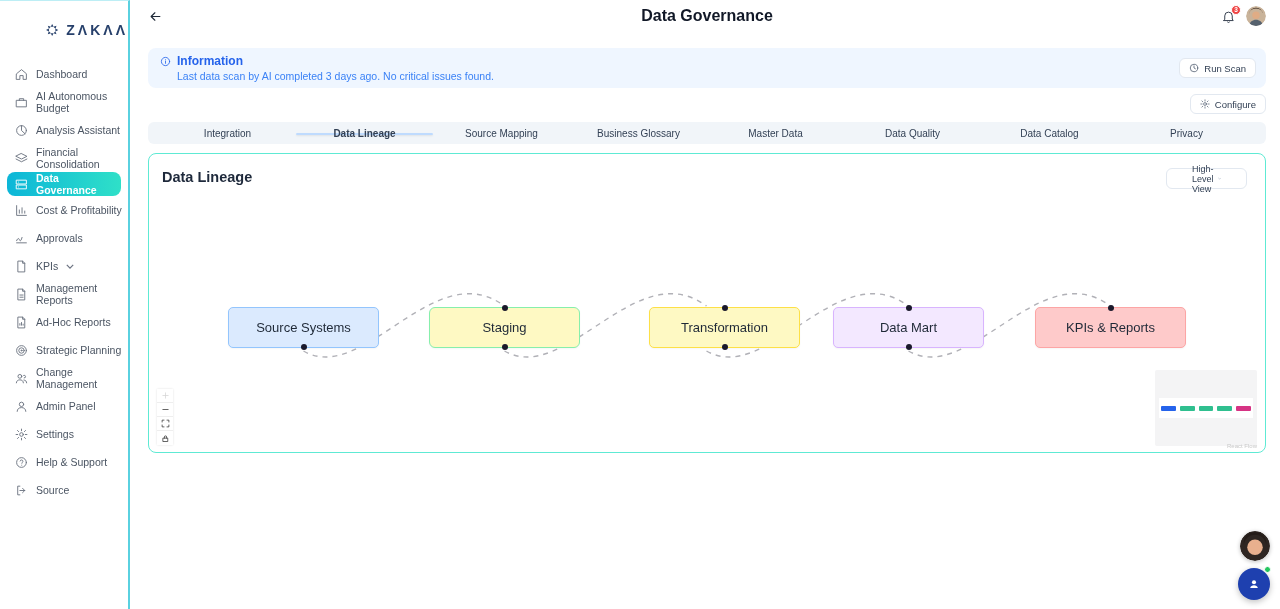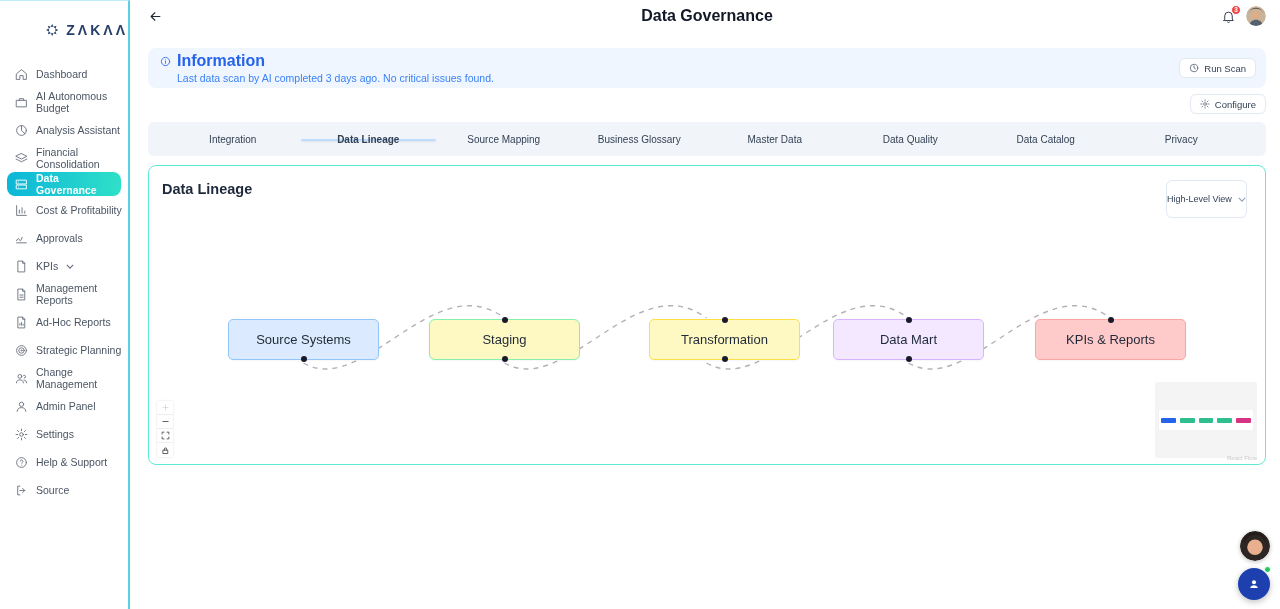--- a/index.html
+++ b/index.html
@@ -39,51 +39,51 @@
     display:flex; align-items:center; justify-content:center; border:1px solid #fff; }
   .avatar-sm { width:20px; height:20px; border-radius:50%; overflow:hidden; cursor:pointer; }
 
   
   .banner { margin-top:16px; height:40px; background:#eff6ff; border-radius:8px;
     display:flex; align-items:center; padding:0 10px 0 12px; }
   .banner-text { display:flex; flex-direction:column; gap:2px; }
   .banner-title-row { display:flex; align-items:center; gap:6px; }
   .banner-title-row svg { width:11px; height:11px; stroke:#2563eb; fill:none; stroke-width:1.8;
     stroke-linecap:round; }
-  .banner-title { font-size:16px; font-weight:700; color:#2563eb; }
+  .banner-title { font-size:12px; font-weight:700; color:#2563eb; }
   .banner-msg { font-size:10.5px; color:#3b82f6; padding-left:17px; }
   .run-scan-btn { margin-left:auto; display:flex; align-items:center; gap:5px; background:#fff;
     border:1px solid #e2e8f0; border-radius:6px; height:20px; padding:0 9px; font-size:9.5px;
     color:#334155; cursor:pointer; }
   .run-scan-btn svg { width:10px; height:10px; stroke:#475569; fill:none; stroke-width:1.8;
     stroke-linecap:round; }
 
   .configure-row { margin-top:6px; height:20px; display:flex; justify-content:flex-end; }
   .configure-btn { display:flex; align-items:center; gap:5px; background:#fff;
     border:1px solid #e2e8f0; border-radius:6px; height:20px; padding:0 9px; font-size:9.5px;
     color:#334155; cursor:pointer; }
   .configure-btn svg { width:10px; height:10px; stroke:#475569; fill:none; stroke-width:1.6;
     stroke-linecap:round; }
 
   
   .tabs { margin-top:8px; height:21px; background:#f1f5f9; border-radius:6px; display:flex;
-    padding:17px; }
+    padding:11px; }
   .tab { flex:1; display:flex; align-items:center; justify-content:center; font-size:10px;
     color:#334155; cursor:pointer; border-radius:5px; }
   .tab.active { background:#fff; font-weight:600; box-shadow:0 1px 2px rgba(0,0,0,.08);
     border-bottom:2px solid #bfdbfe; }
 
   
   .panel { margin-top:9px; height:300px; border:1px solid #5eead4; border-radius:8px;
     position:relative; background:#fff; overflow:hidden; }
   .panel-title { position:absolute; top:15px; left:13px; font-size:14.5px; font-weight:700;
     color:#1e293b; }
-  .view-select { position:absolute; top:14px; right:18px; height:38px; width:81px;
+  .view-select { position:absolute; top:14px; right:18px; height:21px; width:81px;
     background:#fff; border:1px solid #e2e8f0; border-radius:6px; display:flex;
-    align-items:center; justify-content:space-between; padding:0 0; font-size:9px;
+    align-items:center; justify-content:space-between; padding:0 25px; font-size:9px;
     color:#334155; cursor:pointer; }
   .view-select .chev { stroke:#94a3b8; }
 
   .edges { position:absolute; inset:0; pointer-events:none; }
   .edges path { stroke:#b1b1b7; stroke-width:1.4; fill:none; stroke-dasharray:5 5; }
 
   .node { position:absolute; width:151px; height:41px; border:1px solid; border-radius:5px;
     display:flex; align-items:center; justify-content:center; font-size:13px; color:#1f2937;
     cursor:grab; box-shadow:0 1px 2px rgba(0,0,0,.04);text-align:center; }
   .handle { position:absolute; width:6px; height:6px; background:#1a192b; border-radius:50%;

